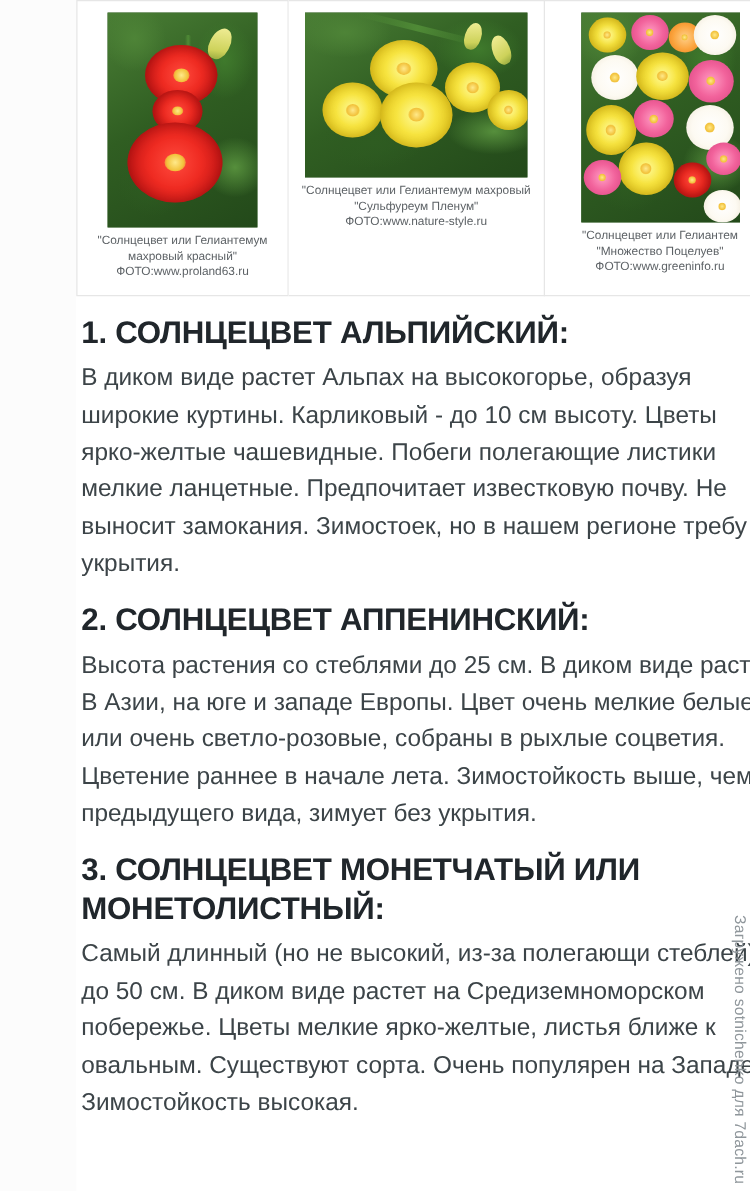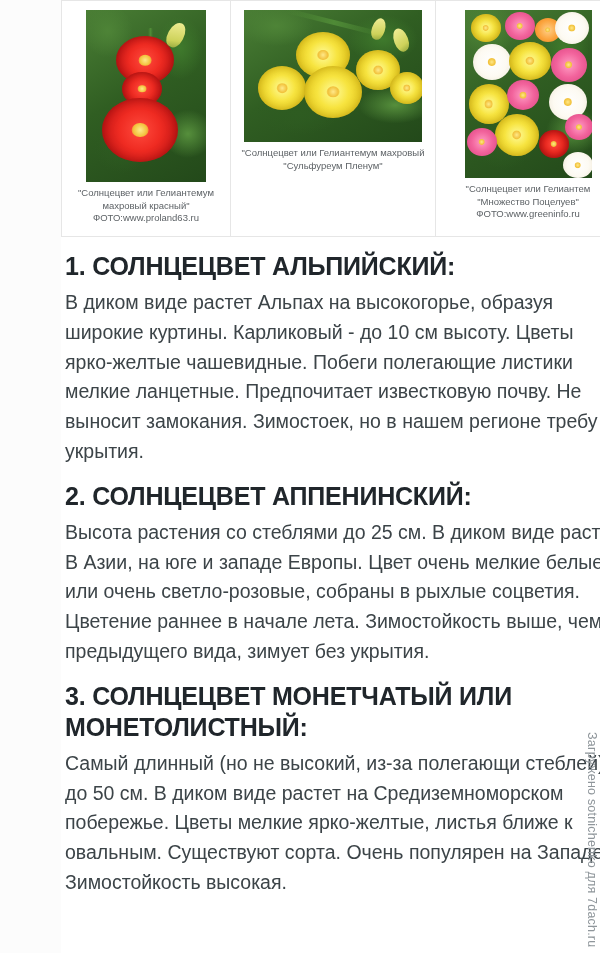--- a/index.html
+++ b/index.html
@@ -207,20 +207,21 @@
           <div class="bud" style="left:128px;top:8px;width:13px;height:22px;transform:rotate(18deg);"></div>
           <div class="bloom yellow" style="left:52px;top:22px;width:54px;height:46px;"></div>
           <div class="bloom yellow" style="left:14px;top:56px;width:48px;height:44px;"></div>
           <div class="bloom yellow" style="left:60px;top:56px;width:58px;height:52px;"></div>
           <div class="bloom yellow" style="left:112px;top:40px;width:44px;height:40px;"></div>
           <div class="bloom yellow" style="left:146px;top:62px;width:34px;height:32px;"></div>
         </div>
         <div class="photo-caption">
           <div>"Солнцецвет или Гелиантемум махровый</div>
           <div>"Сульфуреум Пленум"</div>
+          <div>ФОТО:www.nature-style.ru</div>
         </div>
       </div>
 
       <div class="photo-card c3">
         <div class="photo p3">
           <div class="leafbed"></div>
           <div class="bloom yellow" style="left:6px;top:4px;width:30px;height:28px;"></div>
           <div class="bloom pink" style="left:40px;top:2px;width:30px;height:28px;"></div>
           <div class="bloom orange" style="left:70px;top:8px;width:26px;height:24px;"></div>
           <div class="bloom white" style="left:90px;top:2px;width:34px;height:32px;"></div>

